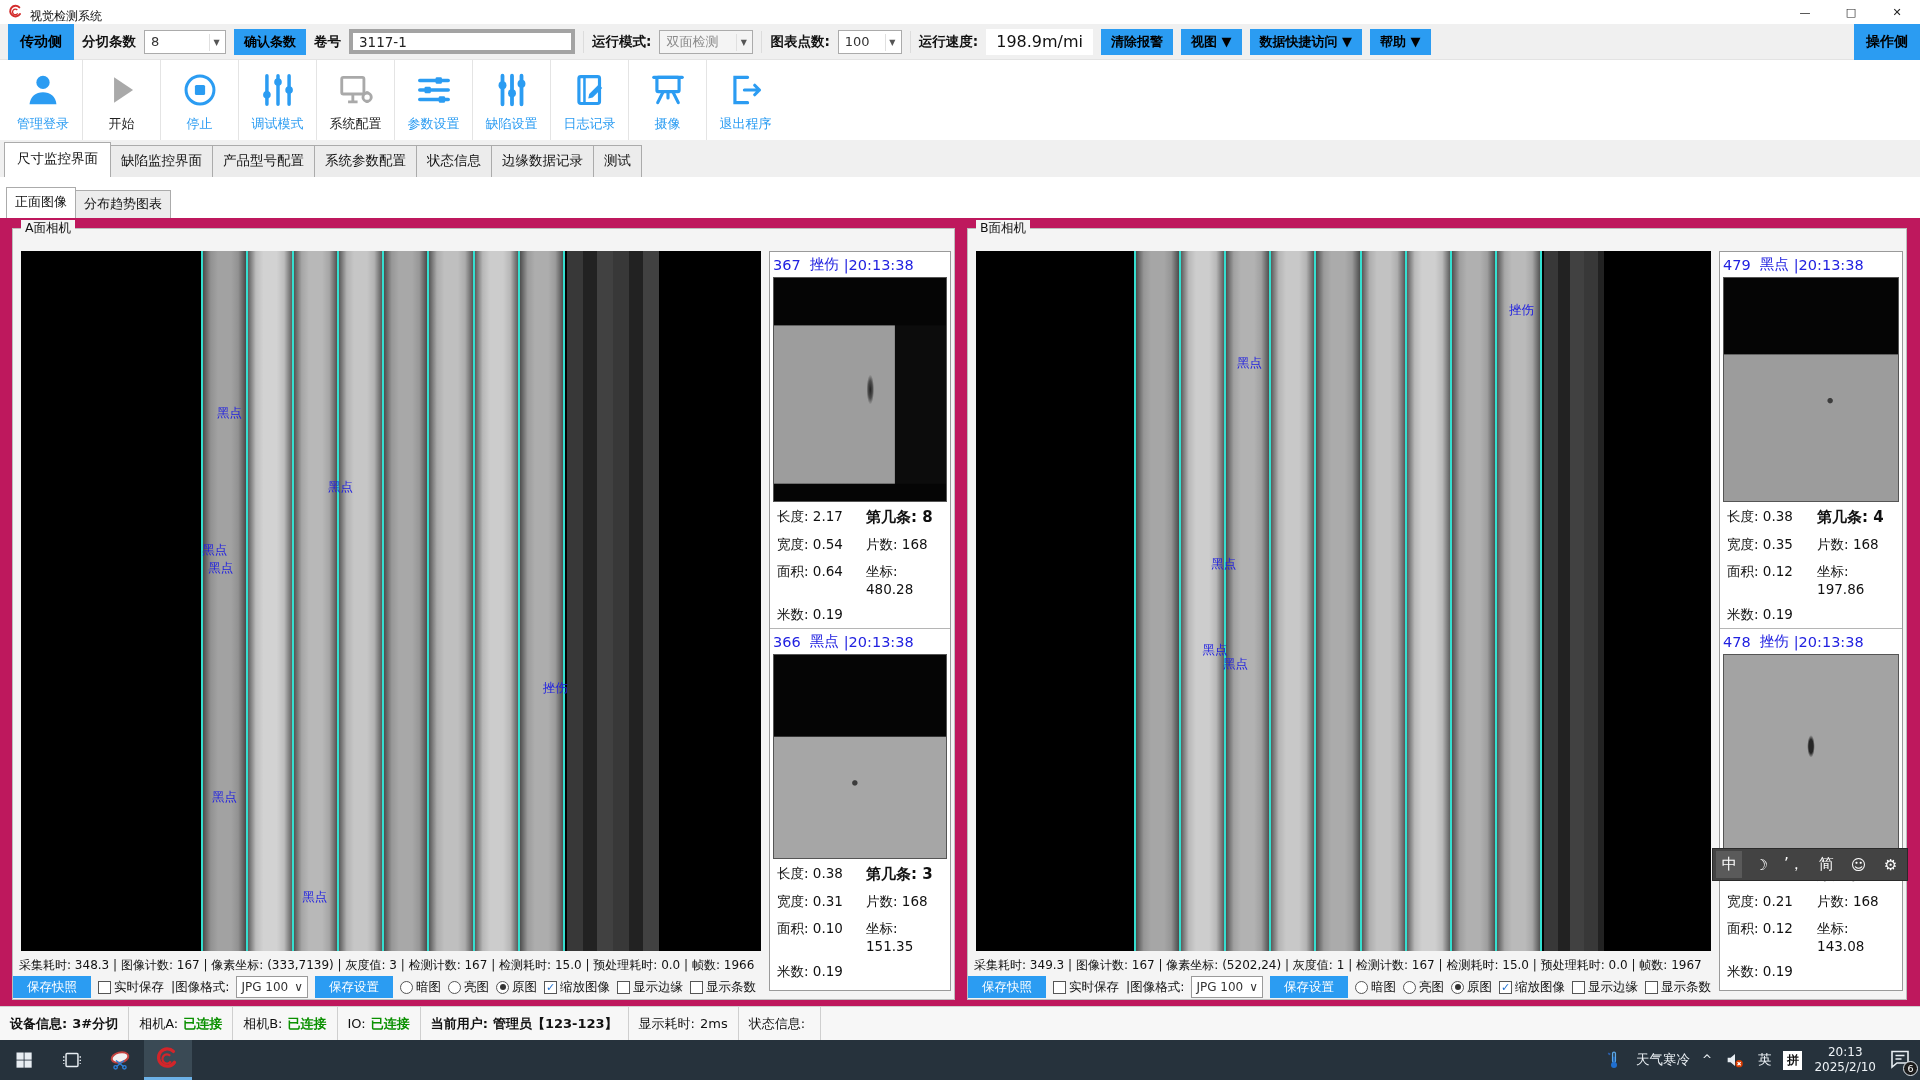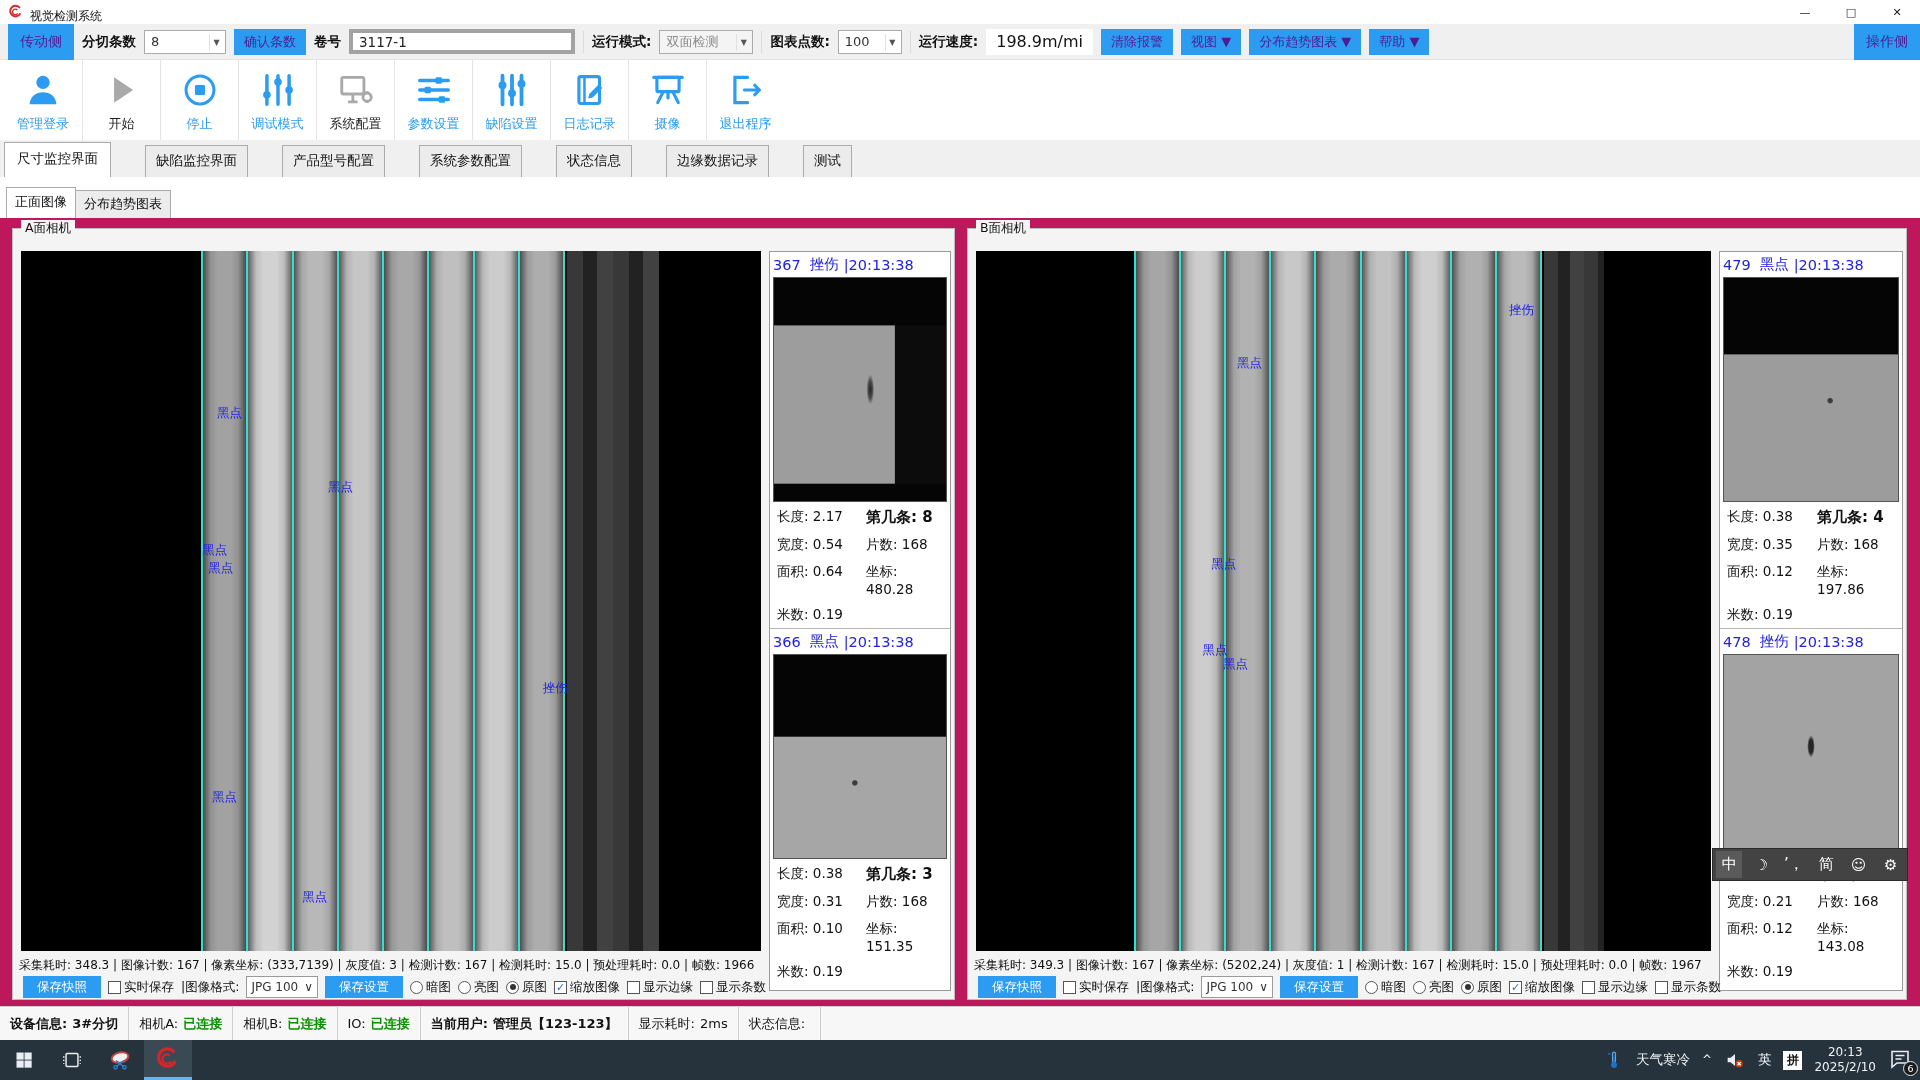--- a/index.html
+++ b/index.html
@@ -7,40 +7,40 @@
   #root{position:relative;width:1920px;height:1080px;background:#f4f4f4;overflow:hidden;}
 
   
   #titlebar{position:absolute;left:0;top:0;width:100%;height:24px;background:#fff;display:flex;align-items:center;padding-left:8px;}
   #titlebar .title{font-size:12px;color:#111;margin-left:6px;margin-top:8px;}
   #titlebar .spacer{flex:1;}
   .wbtn{width:46px;height:24px;display:flex;align-items:center;justify-content:center;font-size:11px;color:#222;cursor:default;}
 
   
   #toolbar{position:absolute;left:0;top:24px;width:100%;height:36px;background:#f0f0f0;display:flex;align-items:center;gap:8px;padding:0 0 0 8px;border-bottom:1px solid #e3e3e3;}
-  .bluebtn{background:#2b9cf2;color:#4c1d95;font-size:13px;font-weight:normal;display:flex;align-items:center;justify-content:center;padding:0 10px;height:26px;white-space:nowrap;}
+  .bluebtn{background:#2b9cf2;color:#000000;font-size:13px;font-weight:bold;display:flex;align-items:center;justify-content:center;padding:0 10px;height:26px;white-space:nowrap;}
   #drive-side,#operate-side{height:36px;padding:0 12px;font-size:14px;}
   .tlabel{font-size:13.5px;font-weight:bold;color:#111;white-space:nowrap;}
   .combo{background:#fff;border:1px solid #ababab;height:24px;display:flex;align-items:center;font-size:13px;color:#333;position:relative;padding:0 18px 0 6px;}
   .combo .arr{position:absolute;right:2px;top:3px;width:14px;height:17px;display:flex;align-items:center;justify-content:center;font-size:8px;color:#555;border-left:1px solid #e0e0e0;}
   .combo.dis{background:#f4f4f4;color:#8a8a8a;}
   .textbox{background:#fff;border:4px solid #a3a3a3;height:25px;display:flex;align-items:center;font-size:13.5px;color:#222;padding:0 6px;}
   .speedval{background:#fff;height:26px;display:flex;align-items:center;font-size:16px;color:#111;padding:0 10px;}
   .tsep{width:1px;height:22px;background:#dcdcdc;}
 
   
   #ribbon{position:absolute;left:0;top:60px;width:100%;height:80px;background:#fff;display:flex;align-items:stretch;padding-left:4px;}
   .ritem{width:78px;display:flex;flex-direction:column;align-items:center;justify-content:center;gap:3px;cursor:default;}
   .ritem + .ritem{border-left:1px solid #e4e4e4;}
   .rlabel{font-size:13px;color:#2b9cf2;white-space:nowrap;}
   .ritem.gray .rlabel{color:#222;}
   .ricon{height:44px;display:flex;align-items:center;justify-content:center;}
 
   
-  #tabsrow{position:absolute;left:0;top:140px;width:100%;height:37px;background:#f0f0f0;display:flex;align-items:flex-end;padding-left:4px;gap:35px;}
+  #tabsrow{position:absolute;left:0;top:140px;width:100%;height:37px;background:#f0f0f0;display:flex;align-items:flex-end;padding-left:4px;}
   .tab{font-size:13.5px;color:#111;background:#ececec;border:1px solid #ababab;border-bottom:none;padding:6px 10px 7px;margin-right:-1px;}
   .tab.active{background:#fff;padding:7px 12px 9px;position:relative;z-index:2;}
   
   #subrow{position:absolute;left:0;top:177px;width:100%;height:41px;background:#fff;display:flex;align-items:flex-end;padding-left:6px;}
   #subrow .tab{font-size:13px;padding:4px 8px 5px;}
   #subrow .tab.active{padding:5px 8px 7px;}
 
   
   #content{position:absolute;left:0;top:218px;width:100%;height:788px;background:#be185d;padding-left:40px;}
   .group{position:absolute;border:1px solid #bdbdbd;background:#f4f4f4;}
@@ -79,21 +79,21 @@
     linear-gradient(180deg,#050505 0 40%,#a6a6a6 40.5%);}
   .thumb-b1{background:
     radial-gradient(circle 4px at 61% 55%,#3c3c3c 0 55%,rgba(0,0,0,0) 80%),
     linear-gradient(180deg,#050505 0 34%,#9c9c9c 34.5%);}
   .thumb-b2{background:
     radial-gradient(ellipse 5px 15px at 50% 45%,#262626 0 45%,rgba(0,0,0,0) 75%),
     linear-gradient(180deg,#a3a3a3 0 100%);}
   .stats{display:grid;grid-template-columns:53% 47%;padding:6px 2px 2px 4px;row-gap:9px;font-size:13.5px;color:#111;}
   .stats .big{font-weight:bold;font-size:15px;}
   .cam-status{position:absolute;left:6px;top:728px;font-size:12px;color:#111;white-space:nowrap;}
-  .cam-controls{position:absolute;left:10px;top:746px;height:24px;display:flex;align-items:center;gap:7px;font-size:12.5px;color:#111;white-space:nowrap;}
+  .cam-controls{position:absolute;left:0;top:746px;height:24px;display:flex;align-items:center;gap:7px;font-size:12.5px;color:#111;white-space:nowrap;}
   .smallbtn{background:#2b9cf2;color:#fff;font-size:12.5px;padding:0 14px;height:22px;display:flex;align-items:center;}
   .cb{width:13px;height:13px;border:1px solid #555;background:#fff;display:inline-flex;align-items:center;justify-content:center;font-size:11px;color:#1d6fd0;margin-right:3px;flex:none;}
   .radio{width:13px;height:13px;border:1px solid #555;border-radius:50%;background:#fff;display:inline-flex;align-items:center;justify-content:center;margin-right:3px;flex:none;}
   .radio.sel::after{content:"";width:6px;height:6px;border-radius:50%;background:#333;}
   .ctl{display:flex;align-items:center;}
   .fmtcombo{background:#fff;border:1px solid #9a9a9a;height:22px;display:flex;align-items:center;font-size:12px;color:#333;padding:0 4px;gap:6px;}
 
   
   #bottombar{position:absolute;left:0;top:1006px;width:100%;height:34px;background:#f7f7f7;border-top:1px solid #d0d0d0;display:flex;align-items:stretch;font-size:13px;color:#111;}
   .seg{display:flex;align-items:center;padding:0 10px;border-right:1px solid #cfcfcf;gap:5px;white-space:nowrap;}
@@ -153,21 +153,21 @@
     <span class="tlabel">图表点数:</span>
     <div class="combo" style="width:64px;">
       <span>100</span>
         <span class="arr">▼</span>
     </div>
     <span class="tsep"></span>
     <span class="tlabel">运行速度:</span>
     <div class="speedval">198.9m/mi</div>
     <div class="bluebtn">清除报警</div>
     <div class="bluebtn">视图 ▼</div>
-    <div class="bluebtn">分布趋势图表 ▼</div>
+    <div class="bluebtn">数据快捷访问 ▼</div>
     <div class="bluebtn">帮助 ▼</div>
     <span class="spacer" style="flex:1;"></span>
     <div class="bluebtn" id="operate-side">操作侧</div>
   </div>
 
   <div id="ribbon">
     <div class="ritem">
       <div class="ricon">
         <svg width="38" height="38" viewBox="0 0 24 24">
             <circle cx="12" cy="7.2" r="4.2" fill="#2b9cf2"></circle>

